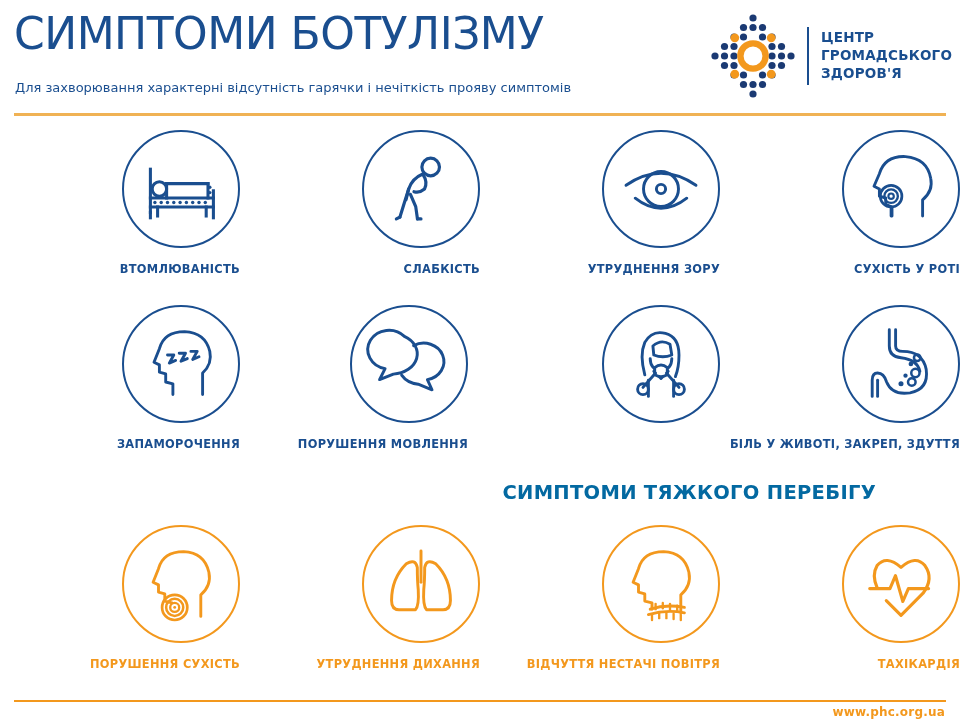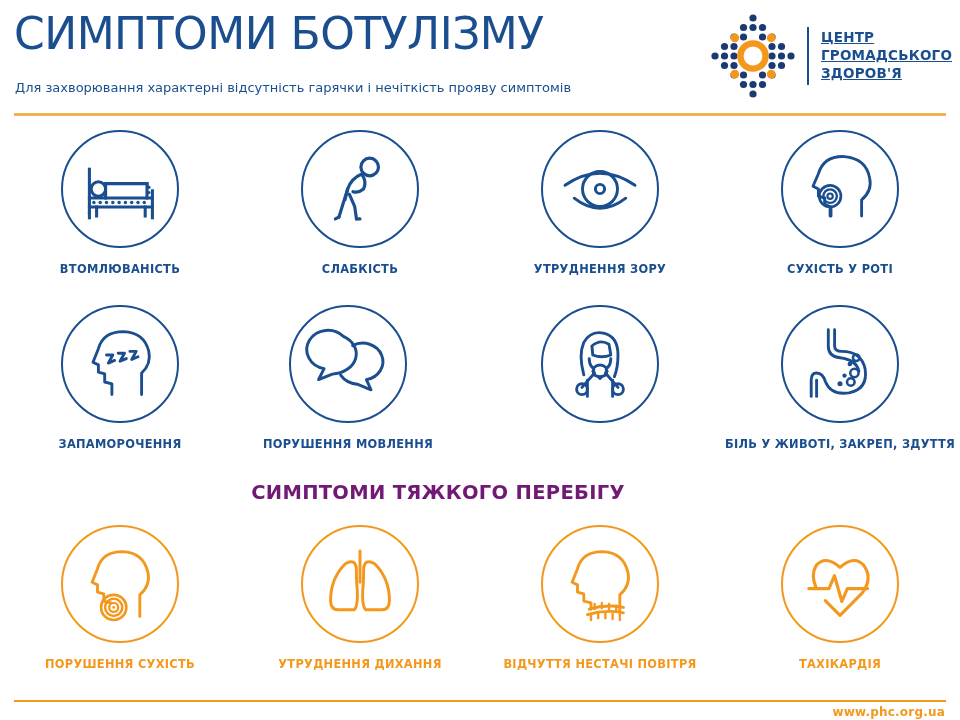--- a/index.html
+++ b/index.html
@@ -34,54 +34,54 @@
   #logo-mark { position: relative; width: 96px; height: 96px; flex: 0 0 96px; }
   #logo-divider {
     width: 2px; height: 58px; background: #1a4e8f;
     margin: 0 12px 0 6px; flex: 0 0 2px;
   }
   #logo-text {
     font-size: 13.5px; font-weight: bold; line-height: 1.32;
     color: #1a4e8f; letter-spacing: 0.2px;
     font-family: "DejaVu Sans", "Liberation Sans", sans-serif;
   }
-  #logo-text div { white-space: nowrap; text-decoration: underline; }
+  #logo-text div { white-space: nowrap; }
 
   #header-rule {
     position: absolute; left: 14px; top: 113px;
     width: 932px; height: 3px; background: #f0b254;
   }
 
   
   .row { position: absolute; left: 0; width: 960px; height: 160px; }
   .cell {
     position: absolute; width: 240px; height: 160px;
-    display: flex; flex-direction: column; align-items: center;
+    display: flex; flex-direction: column; align-items: flex-end;
   }
   .icon-circle {
     width: 118px; height: 118px; border-radius: 50%;
     border: 2.4px solid #1a4e8f;
     display: flex; align-items: center; justify-content: center;
     background: #fff;
   }
   .cell.orange .icon-circle { border-color: #f3981d; }
   .cell-label {
     margin-top: 14px;
     font-size: 11.4px; font-weight: bold; letter-spacing: 0.3px;
     color: #1a4e8f; white-space: nowrap; text-align: center;
     font-family: "DejaVu Sans", "Liberation Sans", sans-serif;
   }
   .cell.orange .cell-label { color: #f3981d; }
 
   
   #section-heading {
     position: absolute; left: 0; top: 481px; width: 876px;
-    text-align: center;
+    text-align: right;
     font-size: 19.5px; font-weight: bold; letter-spacing: 0.3px;
-    color: #701a75;
+    color: #0369a1;
     font-family: "DejaVu Sans", "Liberation Sans", sans-serif;
   }
 
   
   #footer-rule {
     position: absolute; left: 14px; top: 700px;
     width: 932px; height: 2px; background: #f3981d;
   }
   #footer-url {
     position: absolute; right: 15px; top: 705px;

